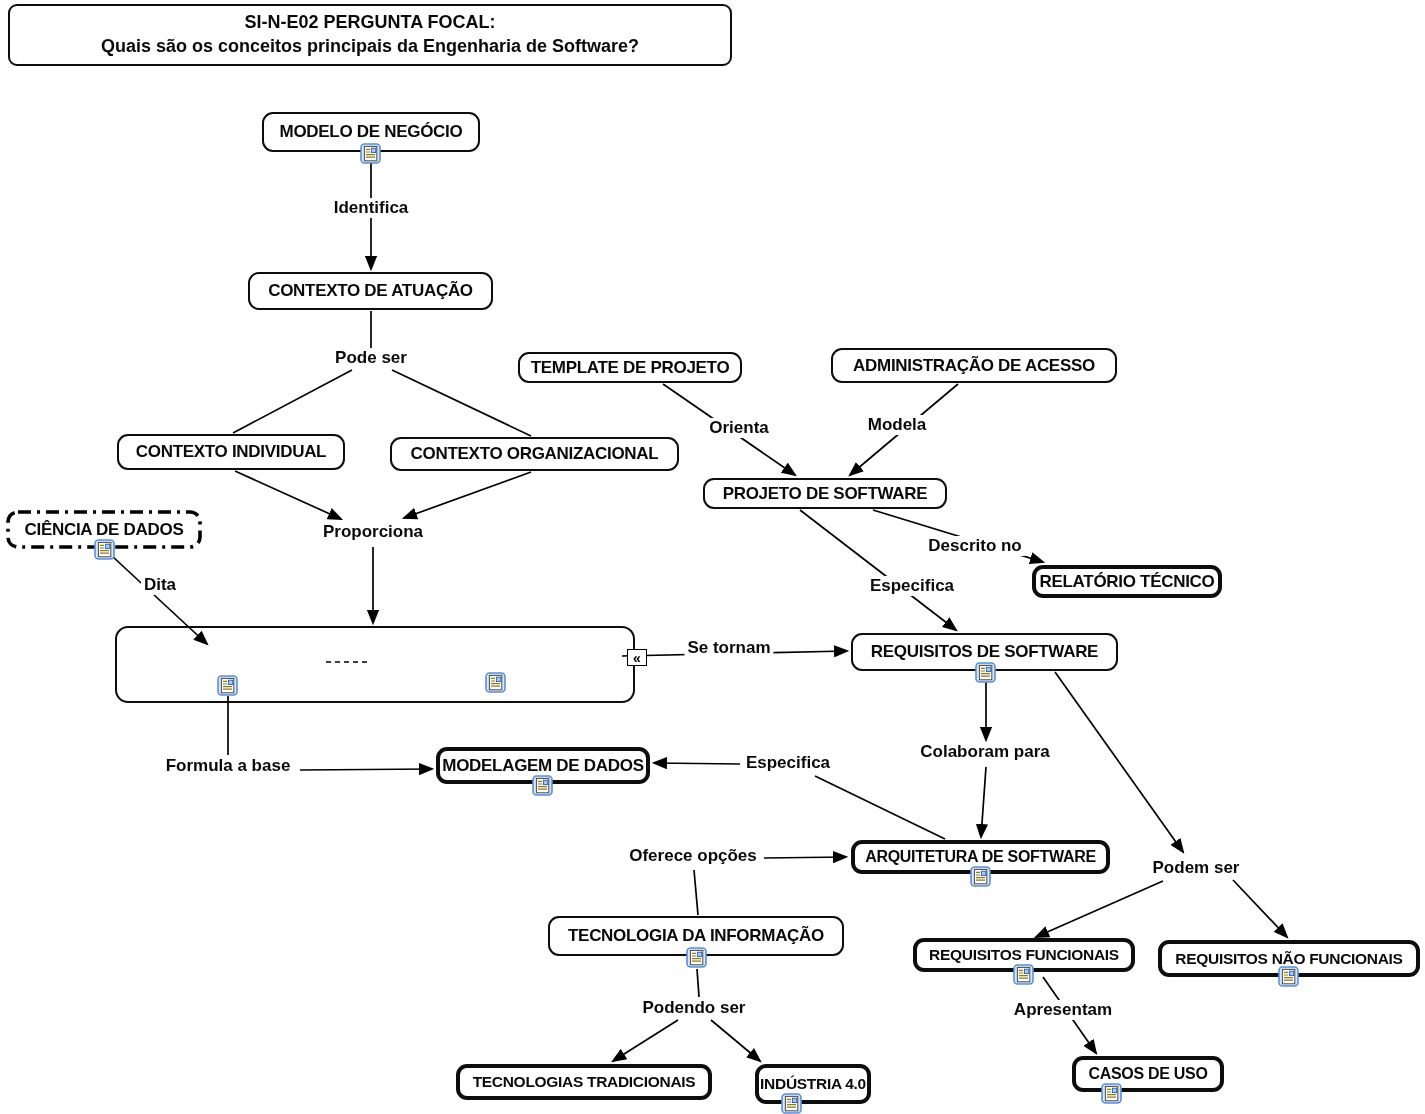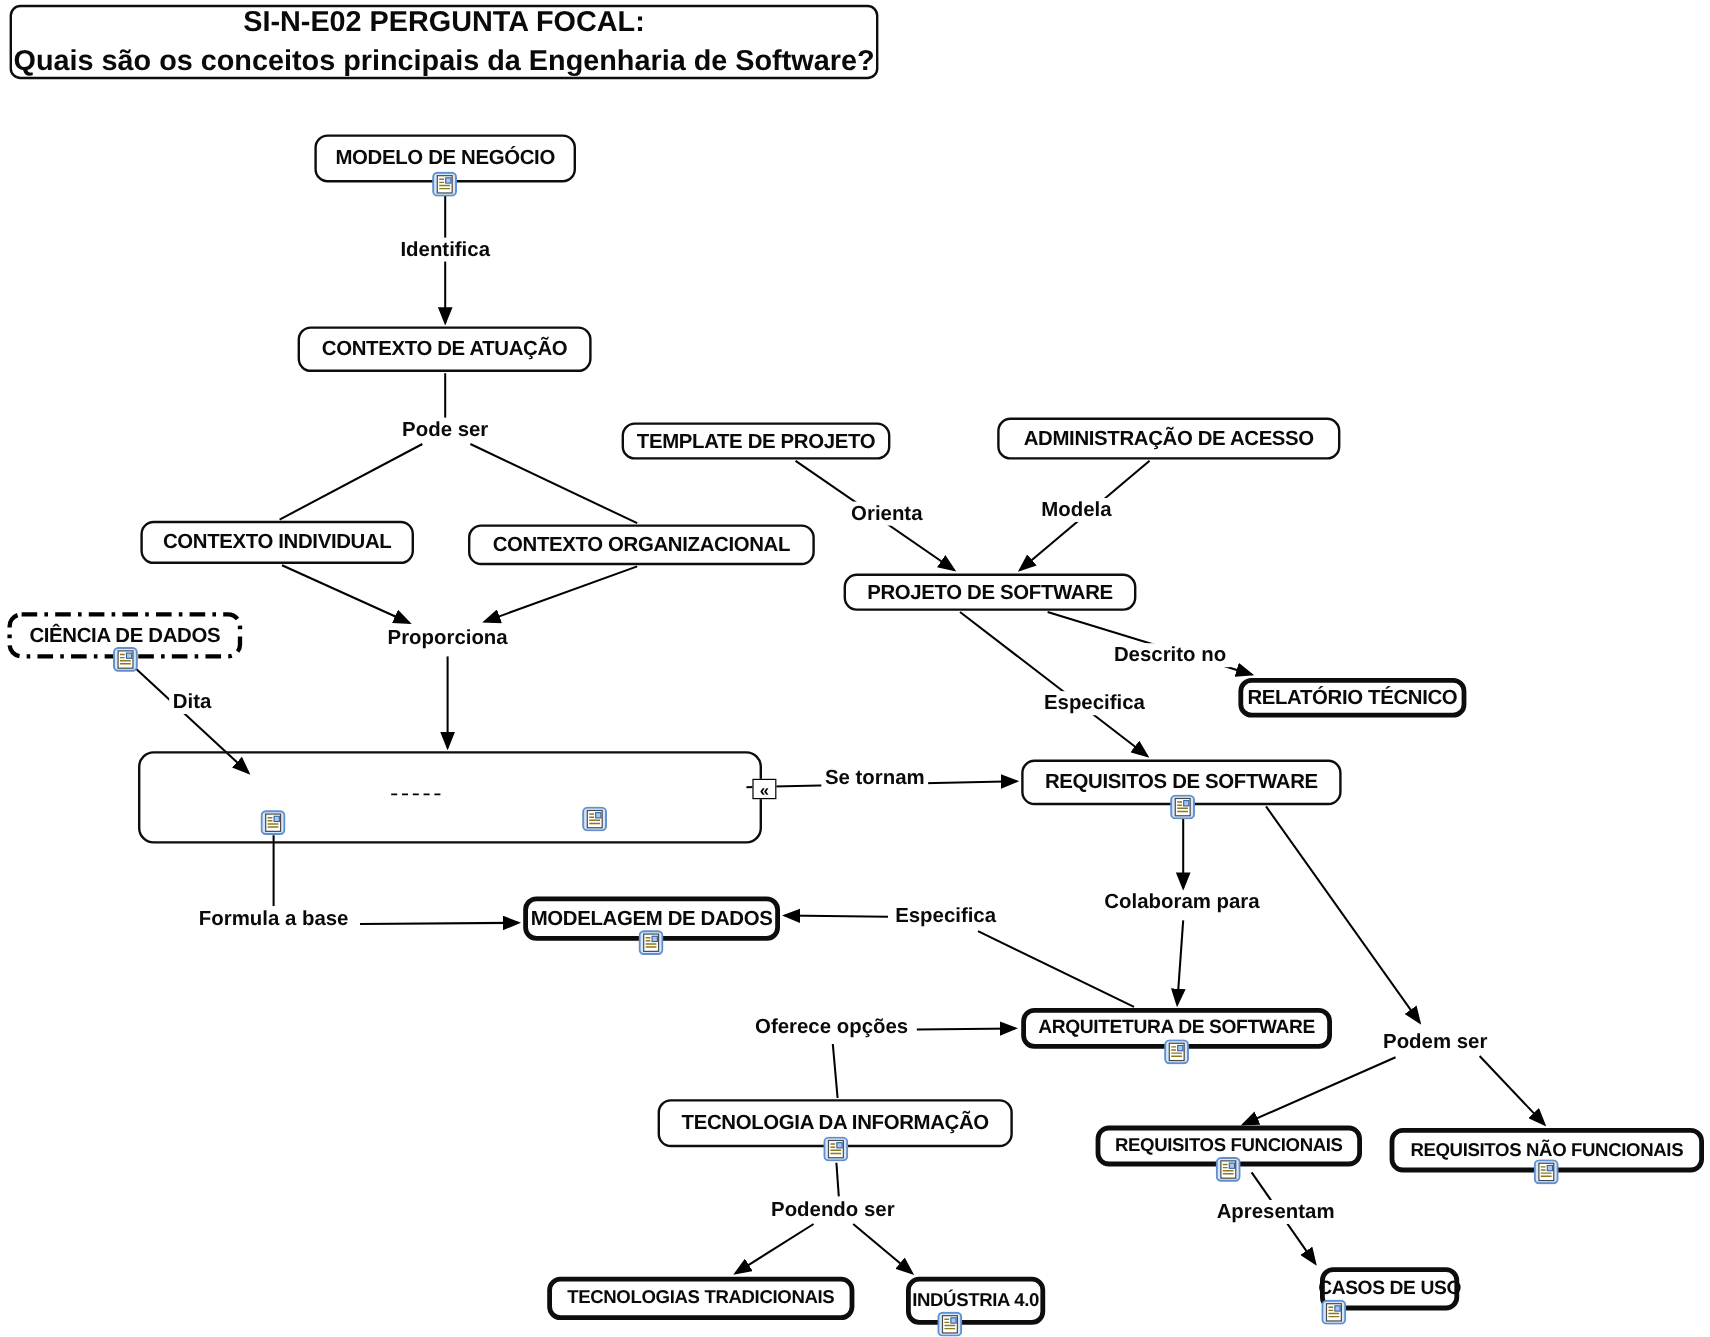--- a/index.html
+++ b/index.html
@@ -14,21 +14,21 @@
     font-weight:bold; font-size:17px; letter-spacing:-0.3px; color:#0a0a0a;
     white-space:nowrap; z-index:3; box-sizing:border-box;
   }
   .node.thick { border-width:4px; }
   .node.fs15 { font-size:15.5px; }
   .node.fs16 { font-size:16px; }
   .node.naked { border:none; background:transparent; }
   .title-box {
     position:absolute; background:#fff; border:2px solid #0d0d0d; border-radius:9px;
     display:flex; flex-direction:column; align-items:center; justify-content:center;
-    font-weight:bold; font-size:24px; line-height:1.32; color:#0a0a0a; z-index:3;
+    font-weight:bold; font-size:18px; line-height:1.32; color:#0a0a0a; z-index:3;
     box-sizing:border-box; text-align:center;
   }
   .group-box {
     position:absolute; border:2px solid #0d0d0d; border-radius:13px;
     background:transparent; z-index:1; box-sizing:border-box;
   }
   .link-label {
     position:absolute; transform:translateX(-50%); background:#ffffff; padding:0 3px;
     font-weight:bold; font-size:17px; color:#0a0a0a; white-space:nowrap; z-index:2;
   }
@@ -123,21 +123,21 @@
   <div class="node" style="left:548px; top:916px; width:296px; height:40px;">TECNOLOGIA DA INFORMAÇÃO</div>
 
   <div class="node thick fs15" style="left:456px; top:1064px; width:256px; height:36px;">TECNOLOGIAS TRADICIONAIS</div>
 
   <div class="node thick fs15" style="left:723px; top:1064px; width:116px; height:40px;margin-left:32px;">INDÚSTRIA 4.0</div>
 
   <div class="node thick fs15" style="left:913px; top:938px; width:222px; height:34px;">REQUISITOS FUNCIONAIS</div>
 
   <div class="node thick fs15" style="left:1158px; top:940px; width:262px; height:37px;">REQUISITOS NÃO FUNCIONAIS</div>
 
-  <div class="node thick fs16" style="left:1100px; top:1056px; width:116px; height:36px;">CASOS DE USO</div>
+  <div class="node thick fs16" style="left:1072px; top:1056px; width:152px; height:36px;">CASOS DE USO</div>
 
   <div class="link-label" style="left:371px; top:198px;">Identifica</div>
   <div class="link-label" style="left:371px; top:348px;">Pode ser</div>
   <div class="link-label" style="left:373px; top:522px;">Proporciona</div>
   <div class="link-label" style="left:160px; top:575px;">Dita</div>
   <div class="link-label" style="left:739px; top:418px;">Orienta</div>
   <div class="link-label" style="left:897px; top:415px;">Modela</div>
   <div class="link-label" style="left:975px; top:536px;">Descrito no</div>
   <div class="link-label" style="left:912px; top:576px;">Especifica</div>
   <div class="link-label" style="left:729px; top:638px;">Se tornam</div>

